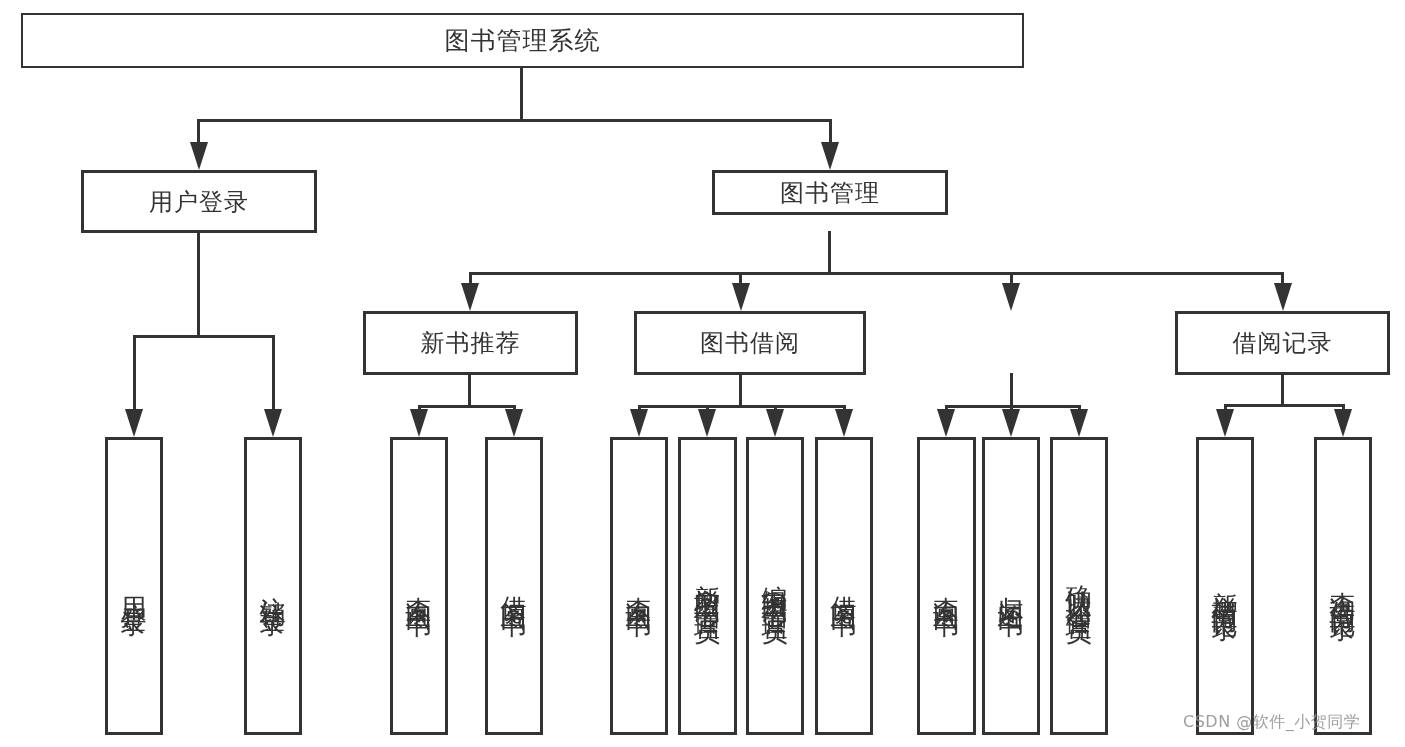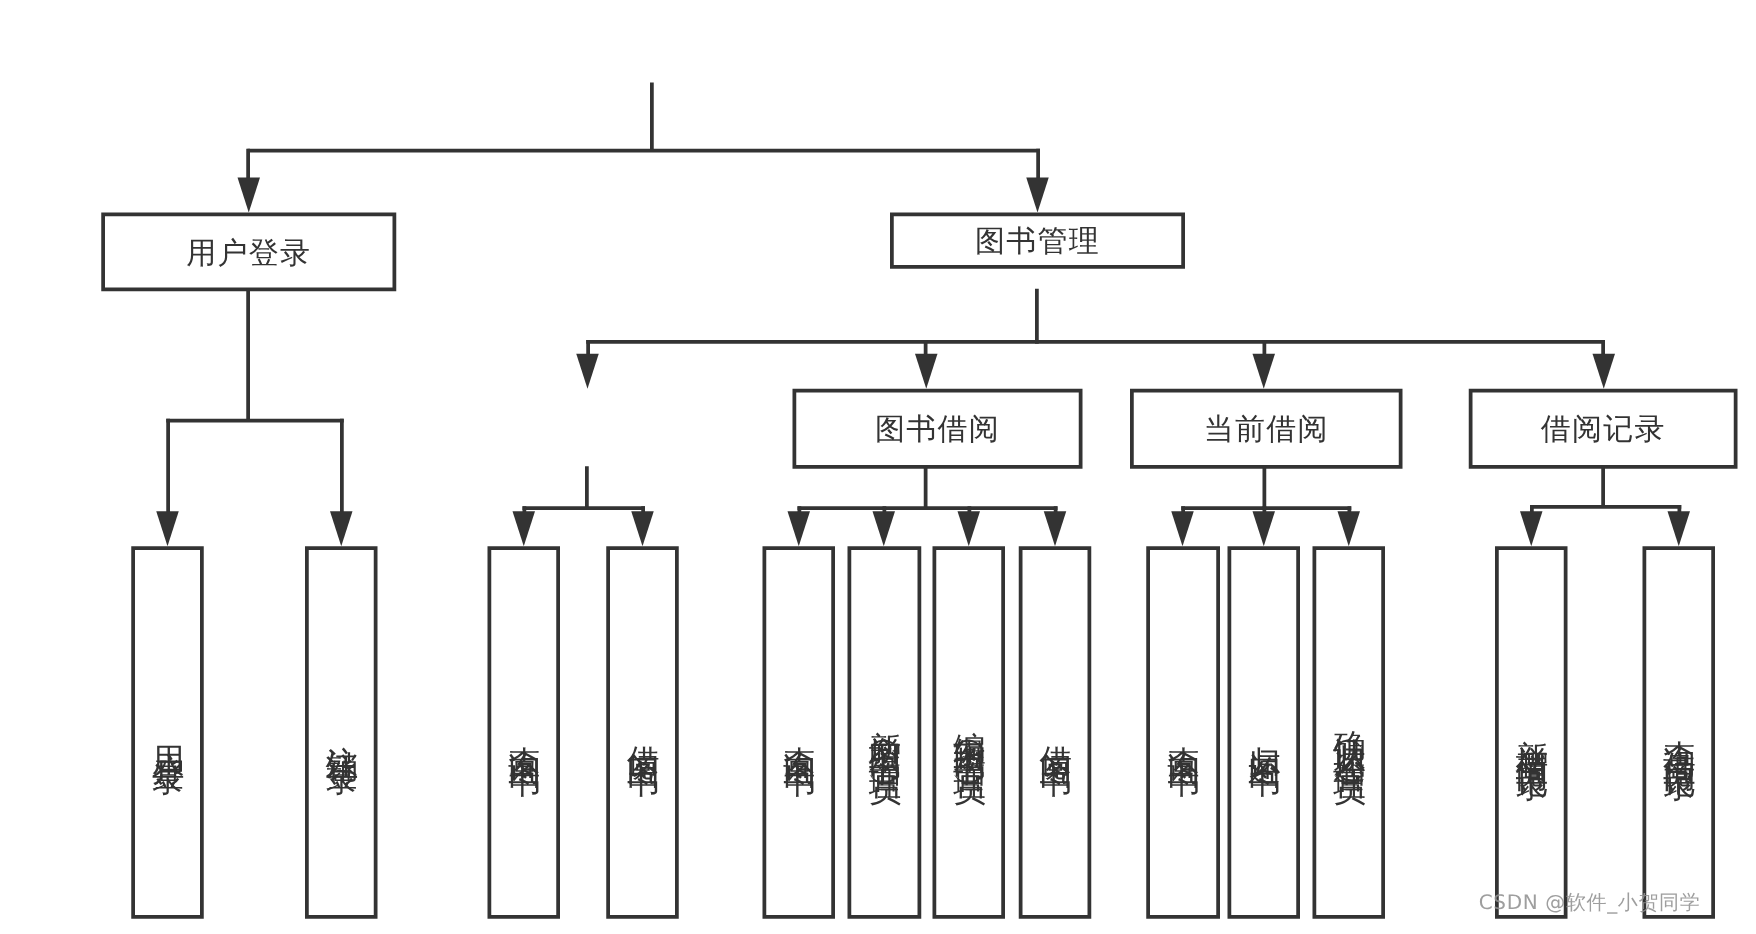--- a/index.html
+++ b/index.html
@@ -24,20 +24,21 @@
         border-left:9px solid transparent; border-right:9px solid transparent;
         border-top:28px solid #333333; }
   .wm { position:absolute; left:1183px; top:712px; font-size:16px;
         color:rgba(145,145,145,0.88); letter-spacing:0.5px; white-space:nowrap; }
 </style>
 </head>
 <body>
 
 <div class="stage">
 
+  <div class="node root" style="left:21px;top:13px;width:1003px;height:55px;">图书管理系统</div>
 
   <div class="v" style="left:520px;top:66px;height:55px;"></div>
   <div class="h" style="left:198px;top:119px;width:634px;"></div>
   <div class="v" style="left:197px;top:119px;height:28px;"></div>
   <div class="ah" style="left:190px;top:142px;"></div>
   <div class="v" style="left:829px;top:119px;height:28px;"></div>
   <div class="ah" style="left:821px;top:142px;"></div>
 
   <div class="node" style="left:81px;top:170px;width:236px;height:63px;">用户登录</div>
   <div class="node" style="left:712px;top:170px;width:236px;height:45px;">图书管理</div>
@@ -53,22 +54,22 @@
   <div class="h" style="left:469px;top:272px;width:815px;"></div>
   <div class="v" style="left:469px;top:272px;height:13px;"></div>
   <div class="ah" style="left:461px;top:283px;"></div>
   <div class="v" style="left:739px;top:272px;height:13px;"></div>
   <div class="ah" style="left:732px;top:283px;"></div>
   <div class="v" style="left:1010px;top:272px;height:13px;"></div>
   <div class="ah" style="left:1002px;top:283px;"></div>
   <div class="v" style="left:1281px;top:272px;height:13px;"></div>
   <div class="ah" style="left:1274px;top:283px;"></div>
 
+  <div class="node" style="left:363px;top:311px;width:215px;height:64px;">新书推荐</div>
   <div class="node" style="left:634px;top:311px;width:232px;height:64px;">图书借阅</div>
-  <div class="node" style="left:904px;top:311px;width:218px;height:64px;">当前借阅</div>
   <div class="node" style="left:1175px;top:311px;width:215px;height:64px;text-align:right;">借阅记录</div>
 
   <div class="v" style="left:468px;top:373px;height:34px;"></div>
   <div class="h" style="left:418px;top:405px;width:98px;"></div>
   <div class="v" style="left:418px;top:405px;height:8px;"></div>
   <div class="ah" style="left:410px;top:409px;"></div>
   <div class="v" style="left:513px;top:405px;height:8px;"></div>
   <div class="ah" style="left:505px;top:409px;"></div>
 
   <div class="v" style="left:739px;top:373px;height:34px;"></div>

